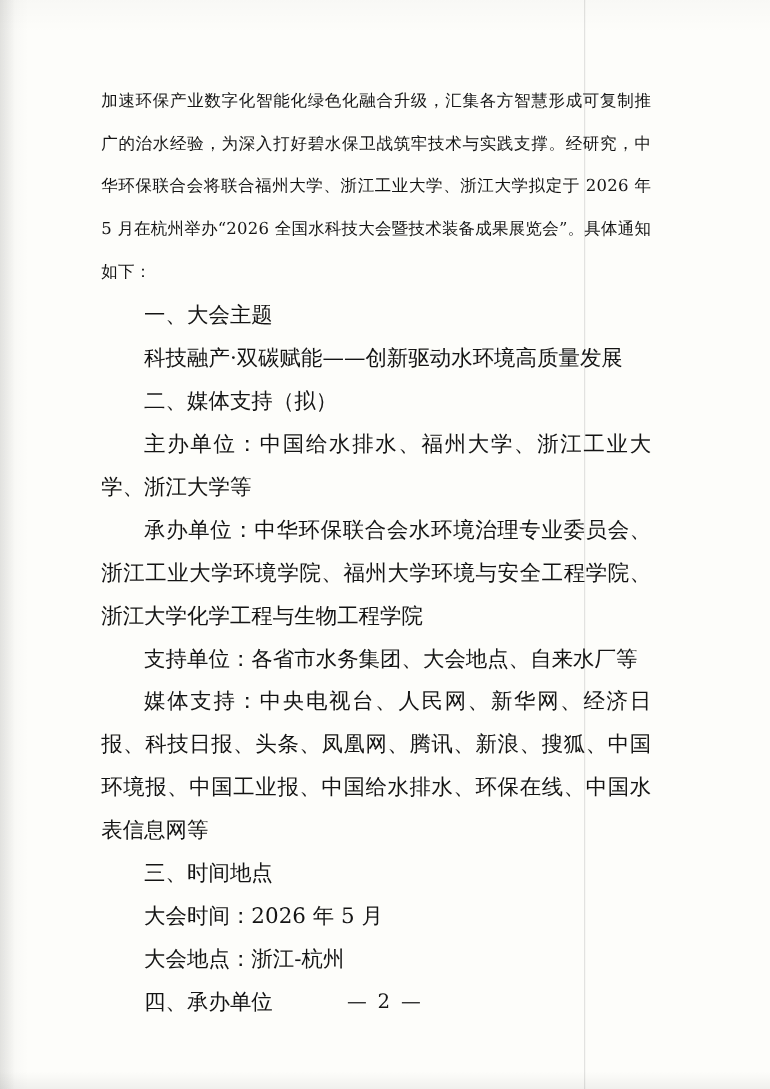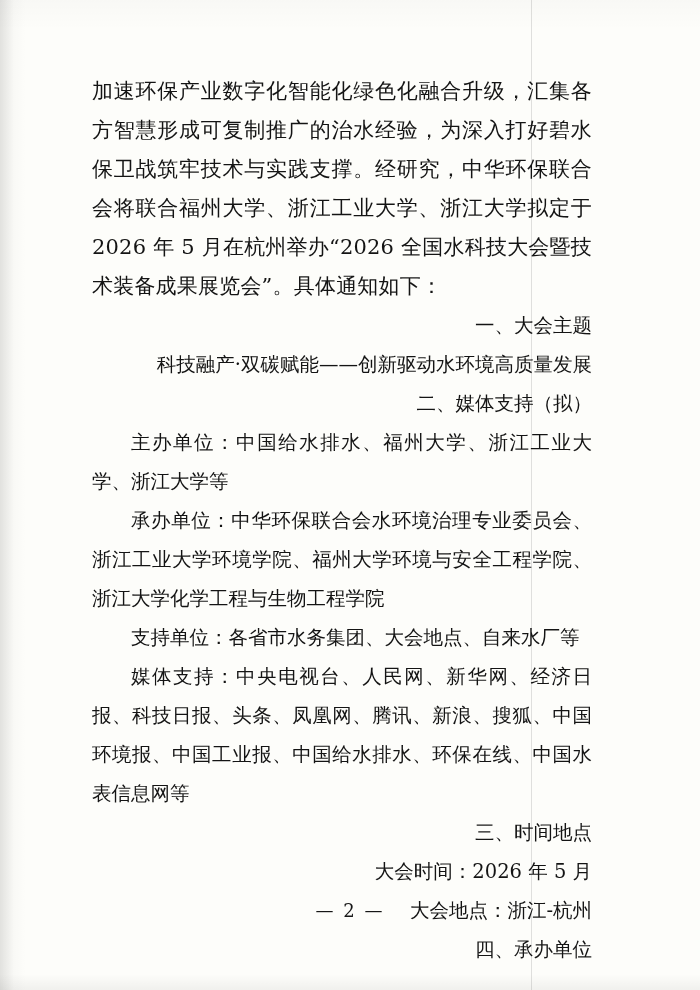--- a/index.html
+++ b/index.html
@@ -45,36 +45,35 @@
   }
 
   .content {
     position: absolute;
     left: 92px;
     top: 72px;
     width: 500px;
   }
 
   .para {
-    font-size: 21px;
+    font-size: 15px;
     line-height: 39px;
     letter-spacing: 0.2px;
     margin: 0;
     color: #141414;
   }
 
   
   .para-justify {
     text-align: justify;
     text-justify: inter-character;
   }
 
   .indent-2 {
     text-indent: 2em;
-    text-align: right;
   }
 
   .block {
     margin-top: 0px;
   }
 
   .line {
     font-size: 19.5px;
     line-height: 39px;
     color: #141414;

